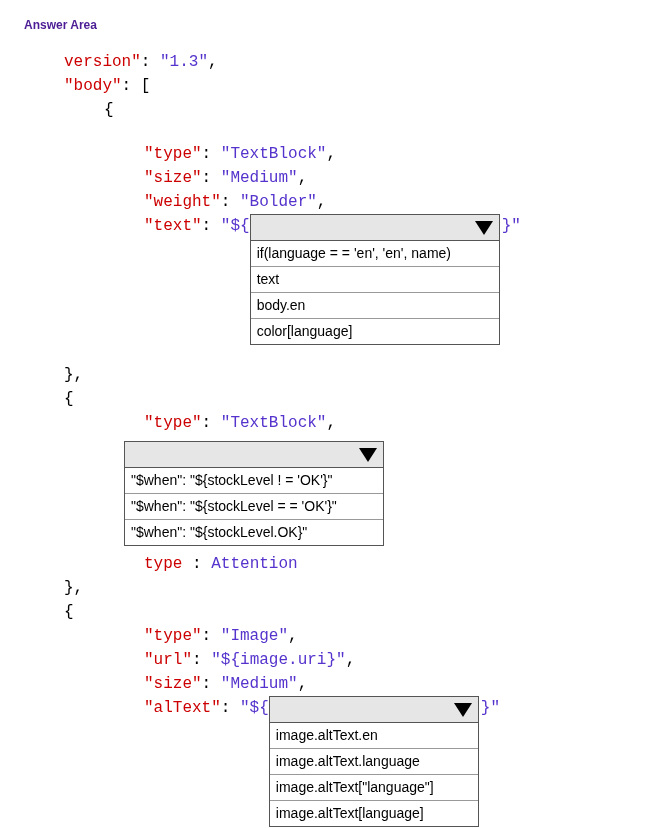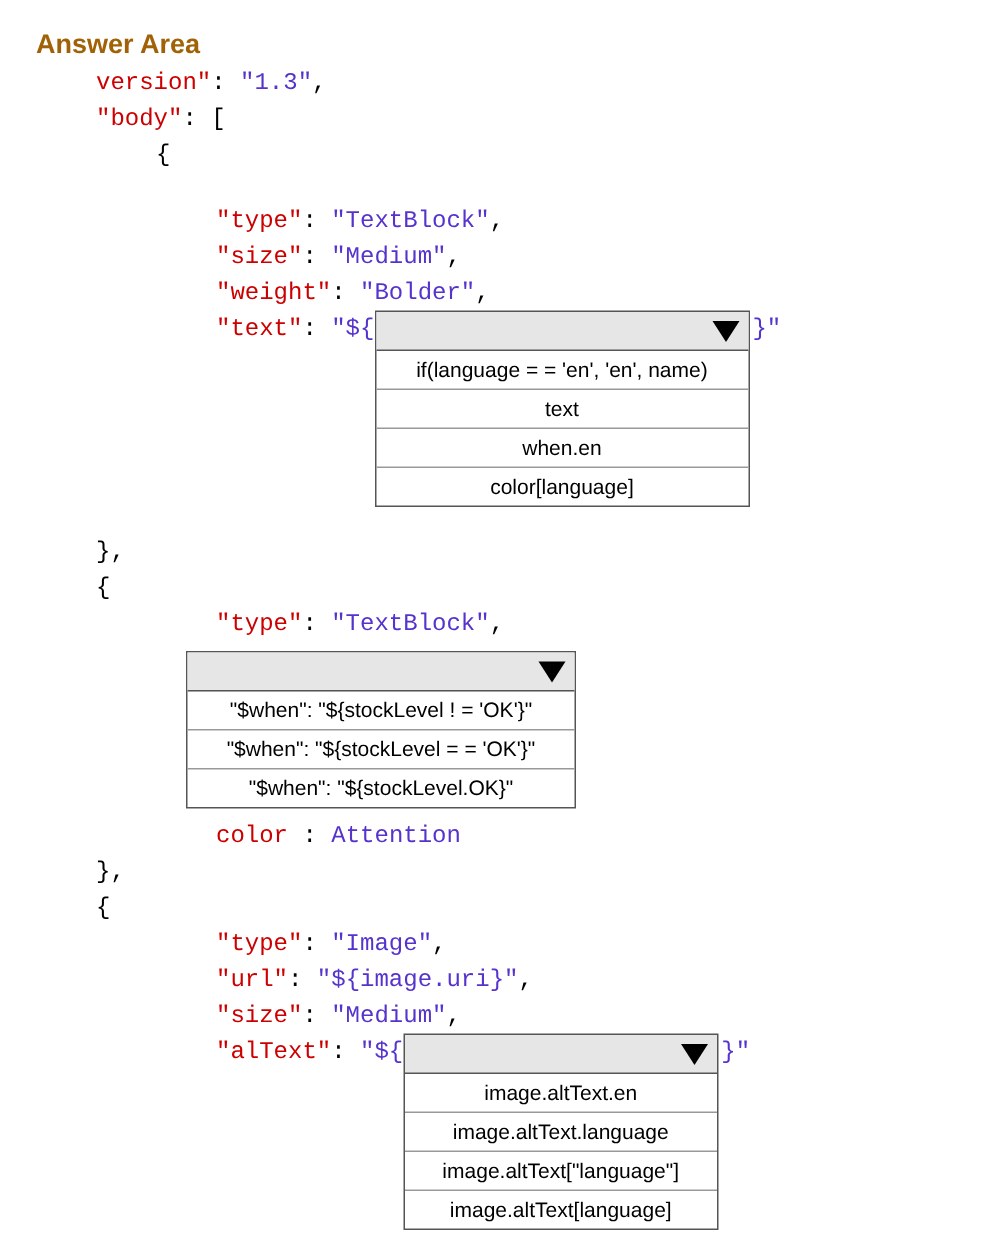--- a/index.html
+++ b/index.html
@@ -9,23 +9,23 @@
       font-family: "Courier New", monospace;
       font-size: 16px;
       line-height: 1.5;
       background: #fff;
       color: #000;
       width: 660px;
     }
     .header {
       font-family: Arial, sans-serif;
       font-weight: bold;
-      font-size: 18px;
-      color: #a16207;
-      margin-bottom: 0;
+      font-size: 12px;
+      color: #4c1d95;
+      margin-bottom: 16px;
     }
     .indent1 { margin-left: 40px; }
     .indent2 { margin-left: 80px; }
     .indent3 { margin-left: 120px; }
     .key { color: #cc0000; }
     .val-blue { color: #5533cc; }
     .black { color: #000; }
     .line { white-space: pre; }
     .row { display: flex; align-items: flex-start; flex-wrap: nowrap; }
     .dropdown {
@@ -49,21 +49,20 @@
       width: 0; height: 0;
       border-left: 9px solid transparent;
       border-right: 9px solid transparent;
       border-top: 14px solid #000;
       margin-right: 6px;
     }
     .dropdown-option {
       padding: 2px 6px;
       border-bottom: 1px solid #999;
       color: #000;
-      text-align: center;
     }
     .dropdown-option:last-child { border-bottom: none; }
     .after-dd { color: #5533cc; margin-left: 2px; }
     .nowrap { white-space: nowrap; }
   </style>
 </head>
 <body>
 
 <div class="header">Answer Area</div>
 
@@ -82,21 +81,21 @@
 <div class="indent3 line"><span class="key">"weight"</span><span class="black">: </span><span class="val-blue">"Bolder"</span><span class="black">,</span></div>
 
 <div class="indent3 row">
   <span class="line nowrap"><span class="key">"text"</span><span class="black">: </span><span class="val-blue">"${</span></span>
   <div class="dropdown" style="min-width:250px;">
     <div class="dropdown-head">
         <div class="arrow"></div>
       </div>
     <div class="dropdown-option">if(language = = 'en', 'en', name)</div>
     <div class="dropdown-option">text</div>
-    <div class="dropdown-option">when.en</div>
+    <div class="dropdown-option">body.en</div>
     <div class="dropdown-option">color[language]</div>
   </div>
   <span class="after-dd line">}"</span>
 </div>
 
 <div style="height:18px"></div>
 
 <div class="indent1 line"><span class="black">},</span></div>
 
 <div class="indent1 line"><span class="black">{</span></div>
@@ -107,21 +106,21 @@
   <div class="dropdown" style="min-width:260px;">
     <div class="dropdown-head">
         <div class="arrow"></div>
       </div>
     <div class="dropdown-option">"$when": "${stockLevel ! = 'OK'}"</div>
     <div class="dropdown-option">"$when": "${stockLevel = = 'OK'}"</div>
     <div class="dropdown-option">"$when": "${stockLevel.OK}"</div>
   </div>
 </div>
 
-<div class="indent3 line" style="margin-top:6px;"><span class="key">color</span><span class="black"> </span><span class="black">:</span><span class="black"> </span><span class="val-blue">Attention</span></div>
+<div class="indent3 line" style="margin-top:6px;"><span class="key">type</span><span class="black"> </span><span class="black">:</span><span class="black"> </span><span class="val-blue">Attention</span></div>
 
 <div class="indent1 line"><span class="black">},</span></div>
 
 <div class="indent1 line"><span class="black">{</span></div>
 
 <div class="indent3 line"><span class="key">"type"</span><span class="black">: </span><span class="val-blue">"Image"</span><span class="black">,</span></div>
 
 <div class="indent3 line"><span class="key">"url"</span><span class="black">: </span><span class="val-blue">"${image.uri}"</span><span class="black">,</span></div>
 
 <div class="indent3 line"><span class="key">"size"</span><span class="black">: </span><span class="val-blue">"Medium"</span><span class="black">,</span></div>

